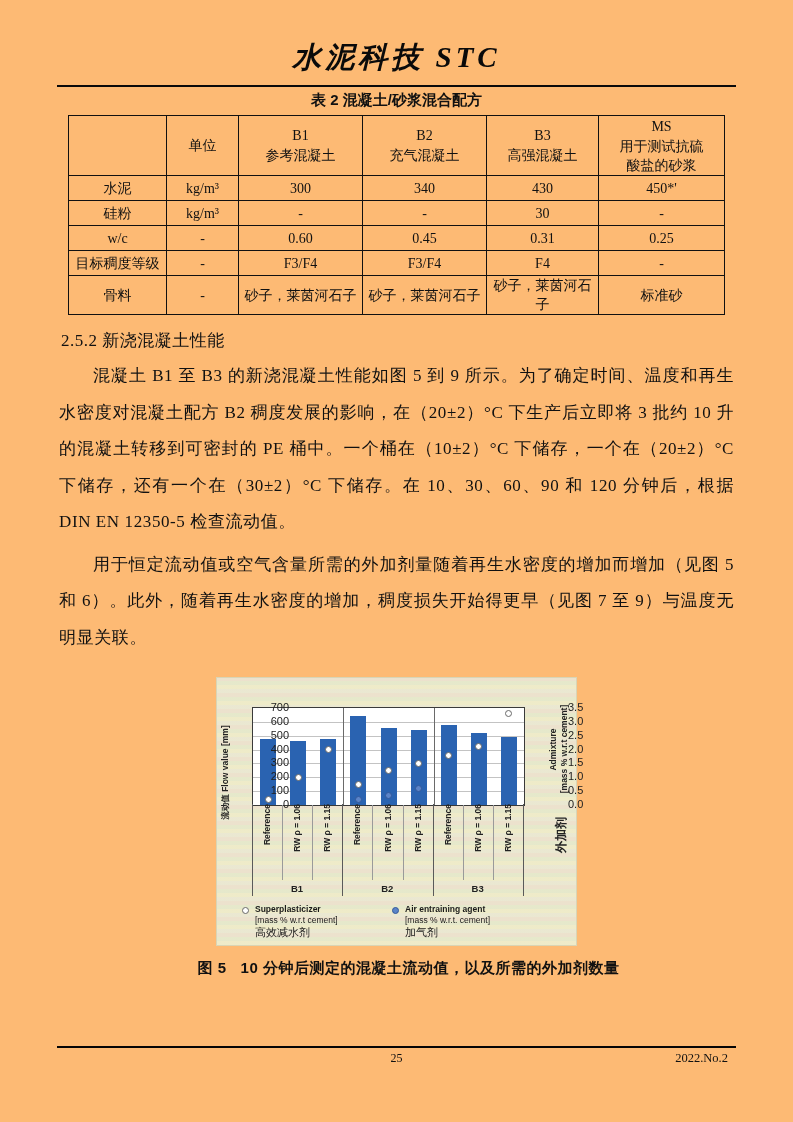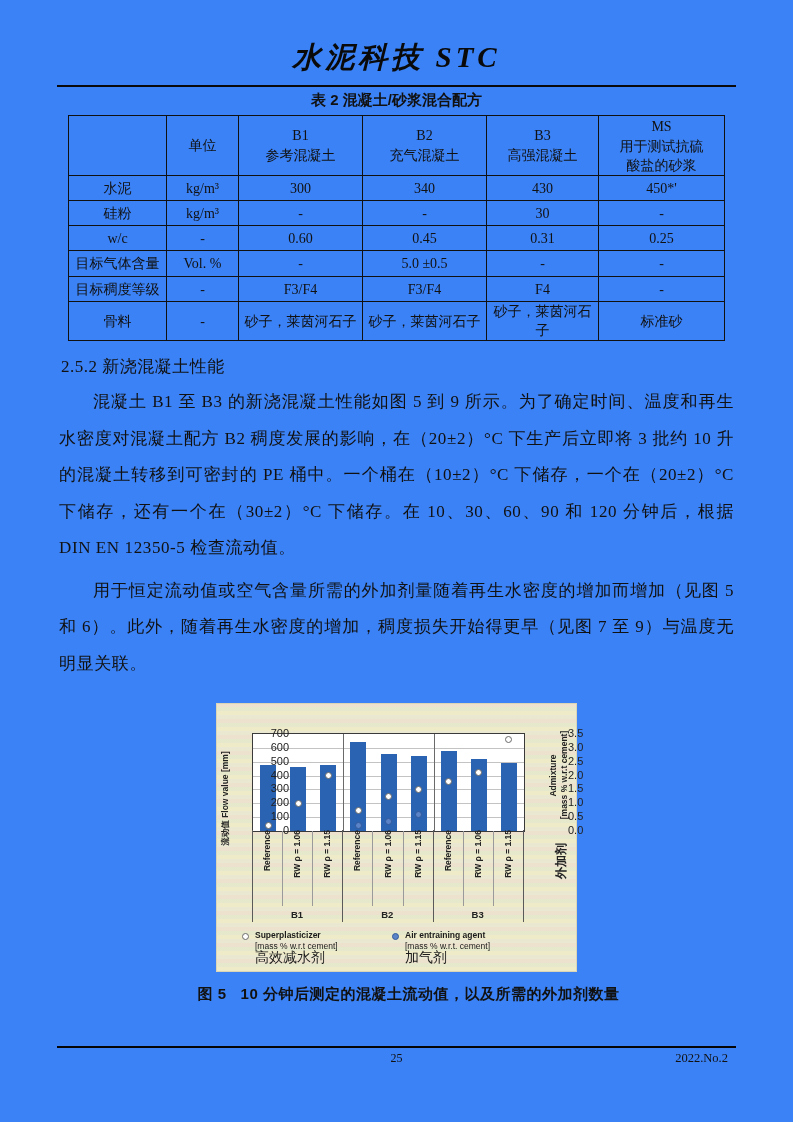--- a/index.html
+++ b/index.html
@@ -1,16 +1,16 @@
 <!DOCTYPE html>
 <html><head>
 <meta charset="utf-8">
 <style>
   html,body{margin:0;padding:0;background:#888;}
-  .page{width:793px;height:1122px;background:#3b82f6;position:relative;overflow:hidden;
+  .page{width:793px;height:1122px;background:#fdba74;position:relative;overflow:hidden;
         font-family:"Liberation Serif","DejaVu Serif",serif;color:#111;}
   
   .doc-header{text-align:center;padding-top:38px;font-family:cursive;
               font-size:29px;font-style:italic;font-weight:600;letter-spacing:4px;color:#0a0a0a;}
   .header-rule{margin:7px 57px 0 57px;border-top:2px solid #0a0a0a;}
   .table-caption{text-align:center;margin-top:4px;font-family:"Liberation Sans","DejaVu Sans",sans-serif;
                  font-size:15px;font-weight:600;}
   
   table.mix{border-collapse:collapse;margin:5px auto 0 auto;table-layout:fixed;}
   table.mix th,table.mix td{border:1.5px solid #111;text-align:center;vertical-align:middle;
@@ -45,21 +45,21 @@
   .vline.dark{top:127px;height:78px;background:#5a5a5a;}
   .glab{position:absolute;top:206px;width:90px;text-align:center;font-size:9.5px;font-weight:700;color:#222;}
   .gtick{position:absolute;top:204px;height:15px;width:1px;background:#5a5a5a;}
   .axl,.axr1{height:13px;font-size:8.5px;font-weight:700;text-align:center;line-height:12px;}
   .axr2{height:12px;font-size:8.5px;font-weight:700;text-align:center;line-height:11px;}
   .axzh{height:14px;font-size:12px;font-weight:600;text-align:center;
         font-family:"Liberation Serif","DejaVu Serif",serif;}
   .lgm{position:absolute;}
   .lgt{position:absolute;font-size:8.5px;line-height:10.5px;color:#1a1a1a;}
   .lgt .l1{font-weight:700;}
-  .lgzh{font-size:14px;margin-top:2px;font-family:"Liberation Serif","DejaVu Serif",serif;}
+  .lgzh{font-size:11px;margin-top:2px;font-family:"Liberation Serif","DejaVu Serif",serif;}
   
   .fig-caption{text-align:center;margin-top:13px;font-family:"Liberation Sans","DejaVu Sans",sans-serif;
                font-size:15px;font-weight:700;letter-spacing:.5px;}
   .fig-caption .lbl{margin-right:14px;padding-left:24px;}
   
   .page-footer{position:absolute;left:57px;right:57px;top:1046px;}
   .footer-rule{border-top:2.5px solid #050505;}
   .pageno{position:absolute;left:0;right:0;top:5px;text-align:center;font-size:12px;}
   .issue{position:absolute;right:8px;top:5px;font-size:12.5px;}
 </style>
@@ -123,28 +123,20 @@
           <td>30</td>
           <td>-</td>
         </tr>
         <tr style="height: 25px; padding-left: 32px;">
           <td>w/c</td>
           <td>-</td>
           <td>0.60</td>
           <td>0.45</td>
           <td>0.31</td>
           <td>0.25</td>
-        </tr>
-        <tr style="height: 26px;">
-          <td>目标气体含量</td>
-          <td>Vol. %</td>
-          <td>-</td>
-          <td>5.0 ±0.5</td>
-          <td>-</td>
-          <td>-</td>
         </tr>
         <tr style="height: 25px;">
           <td>目标稠度等级</td>
           <td>-</td>
           <td>F3/F4</td>
           <td>F3/F4</td>
           <td>F4</td>
           <td>-</td>
         </tr>
         <tr style="height: 35px;">

